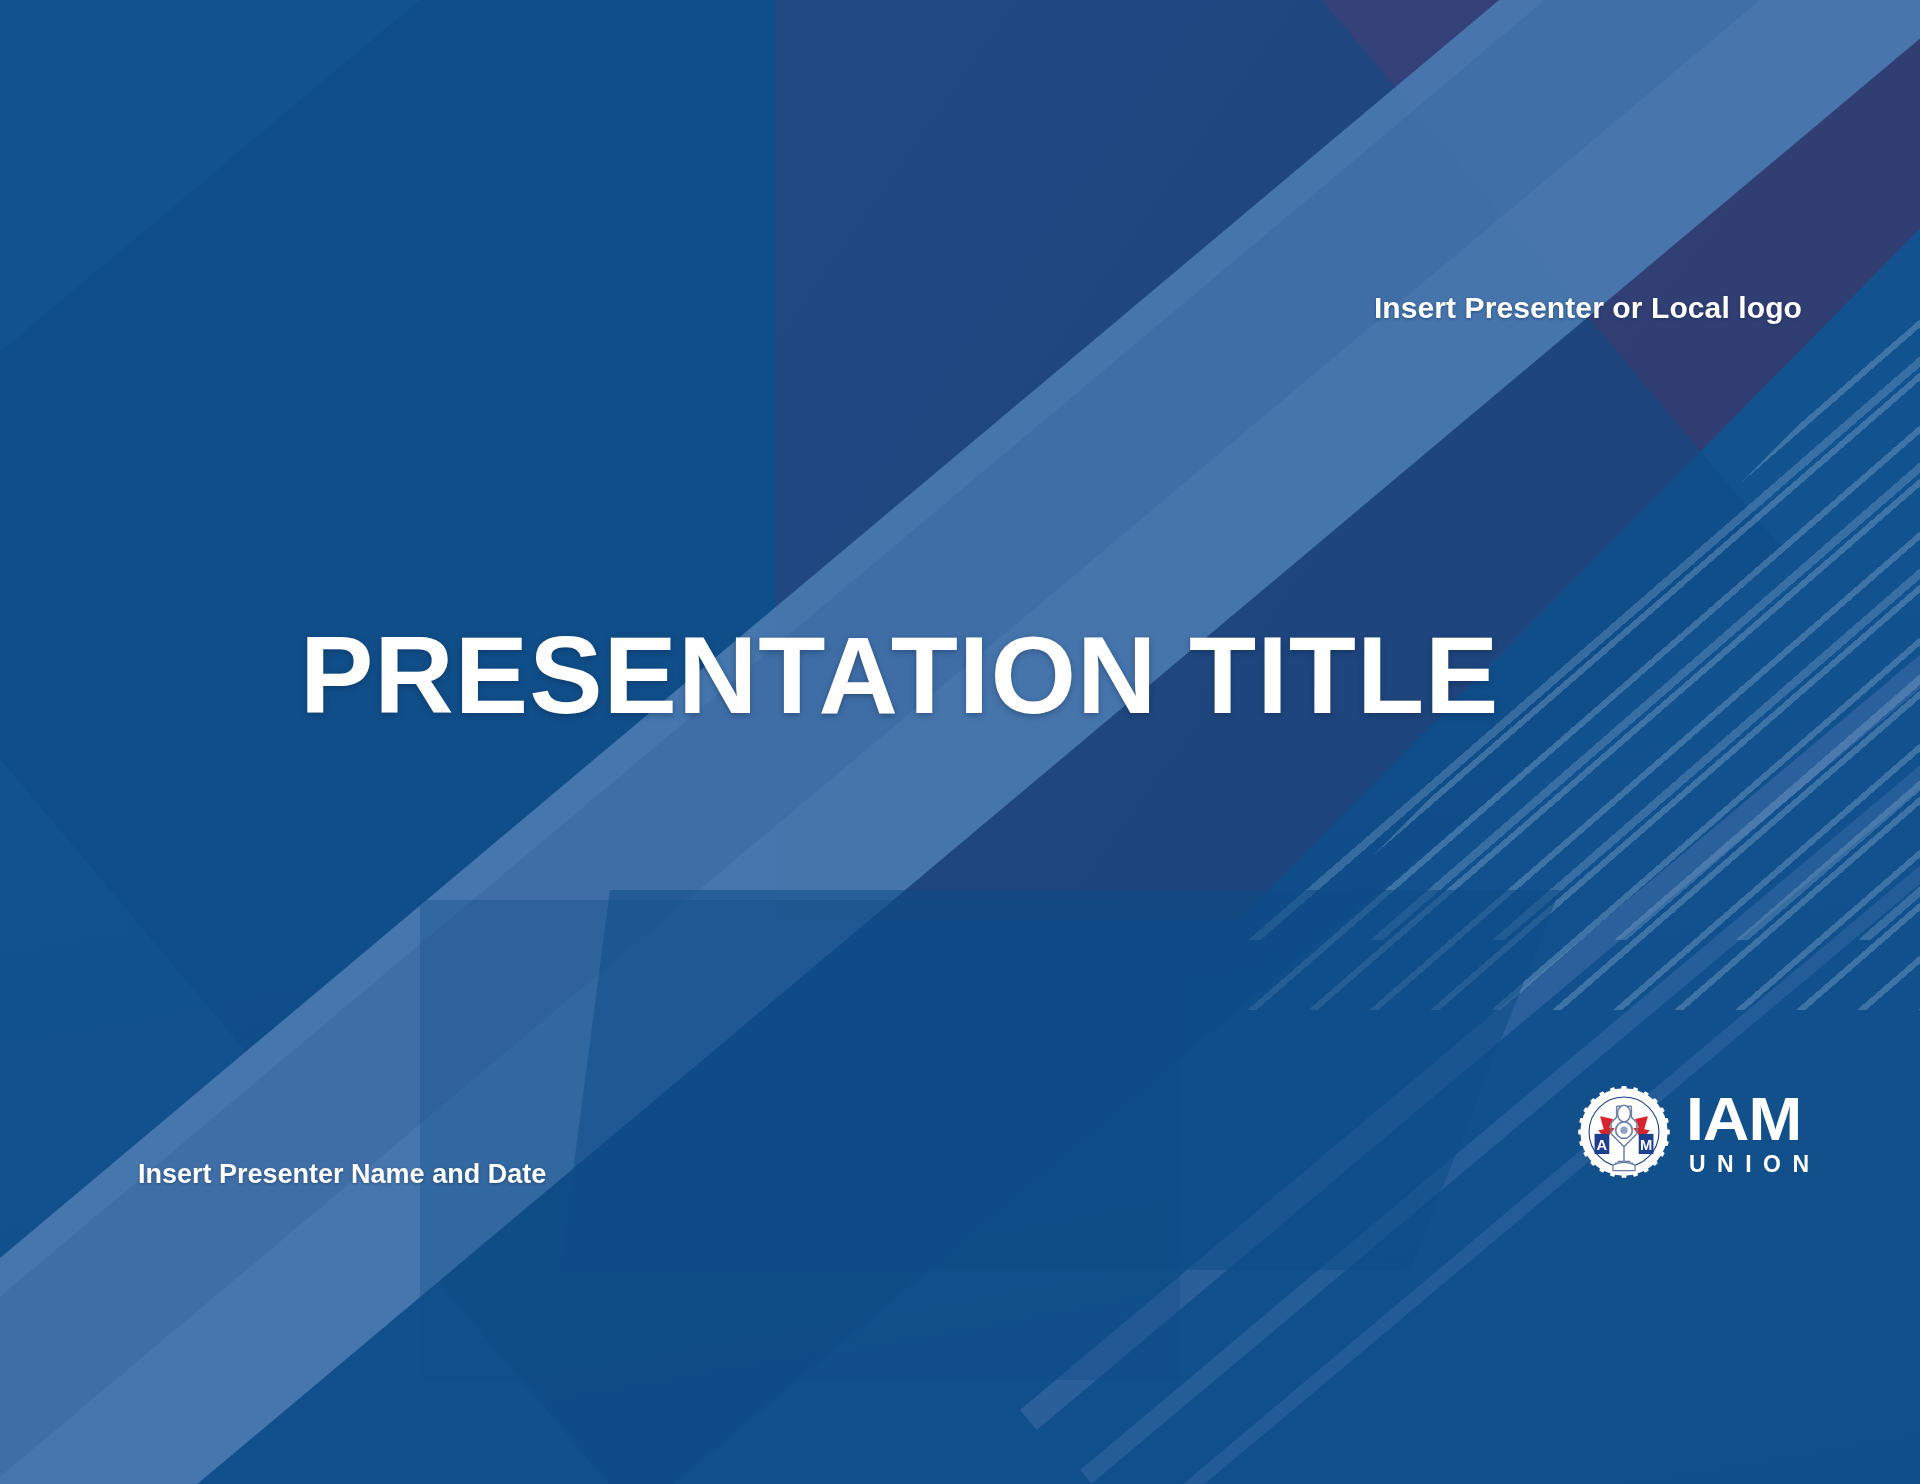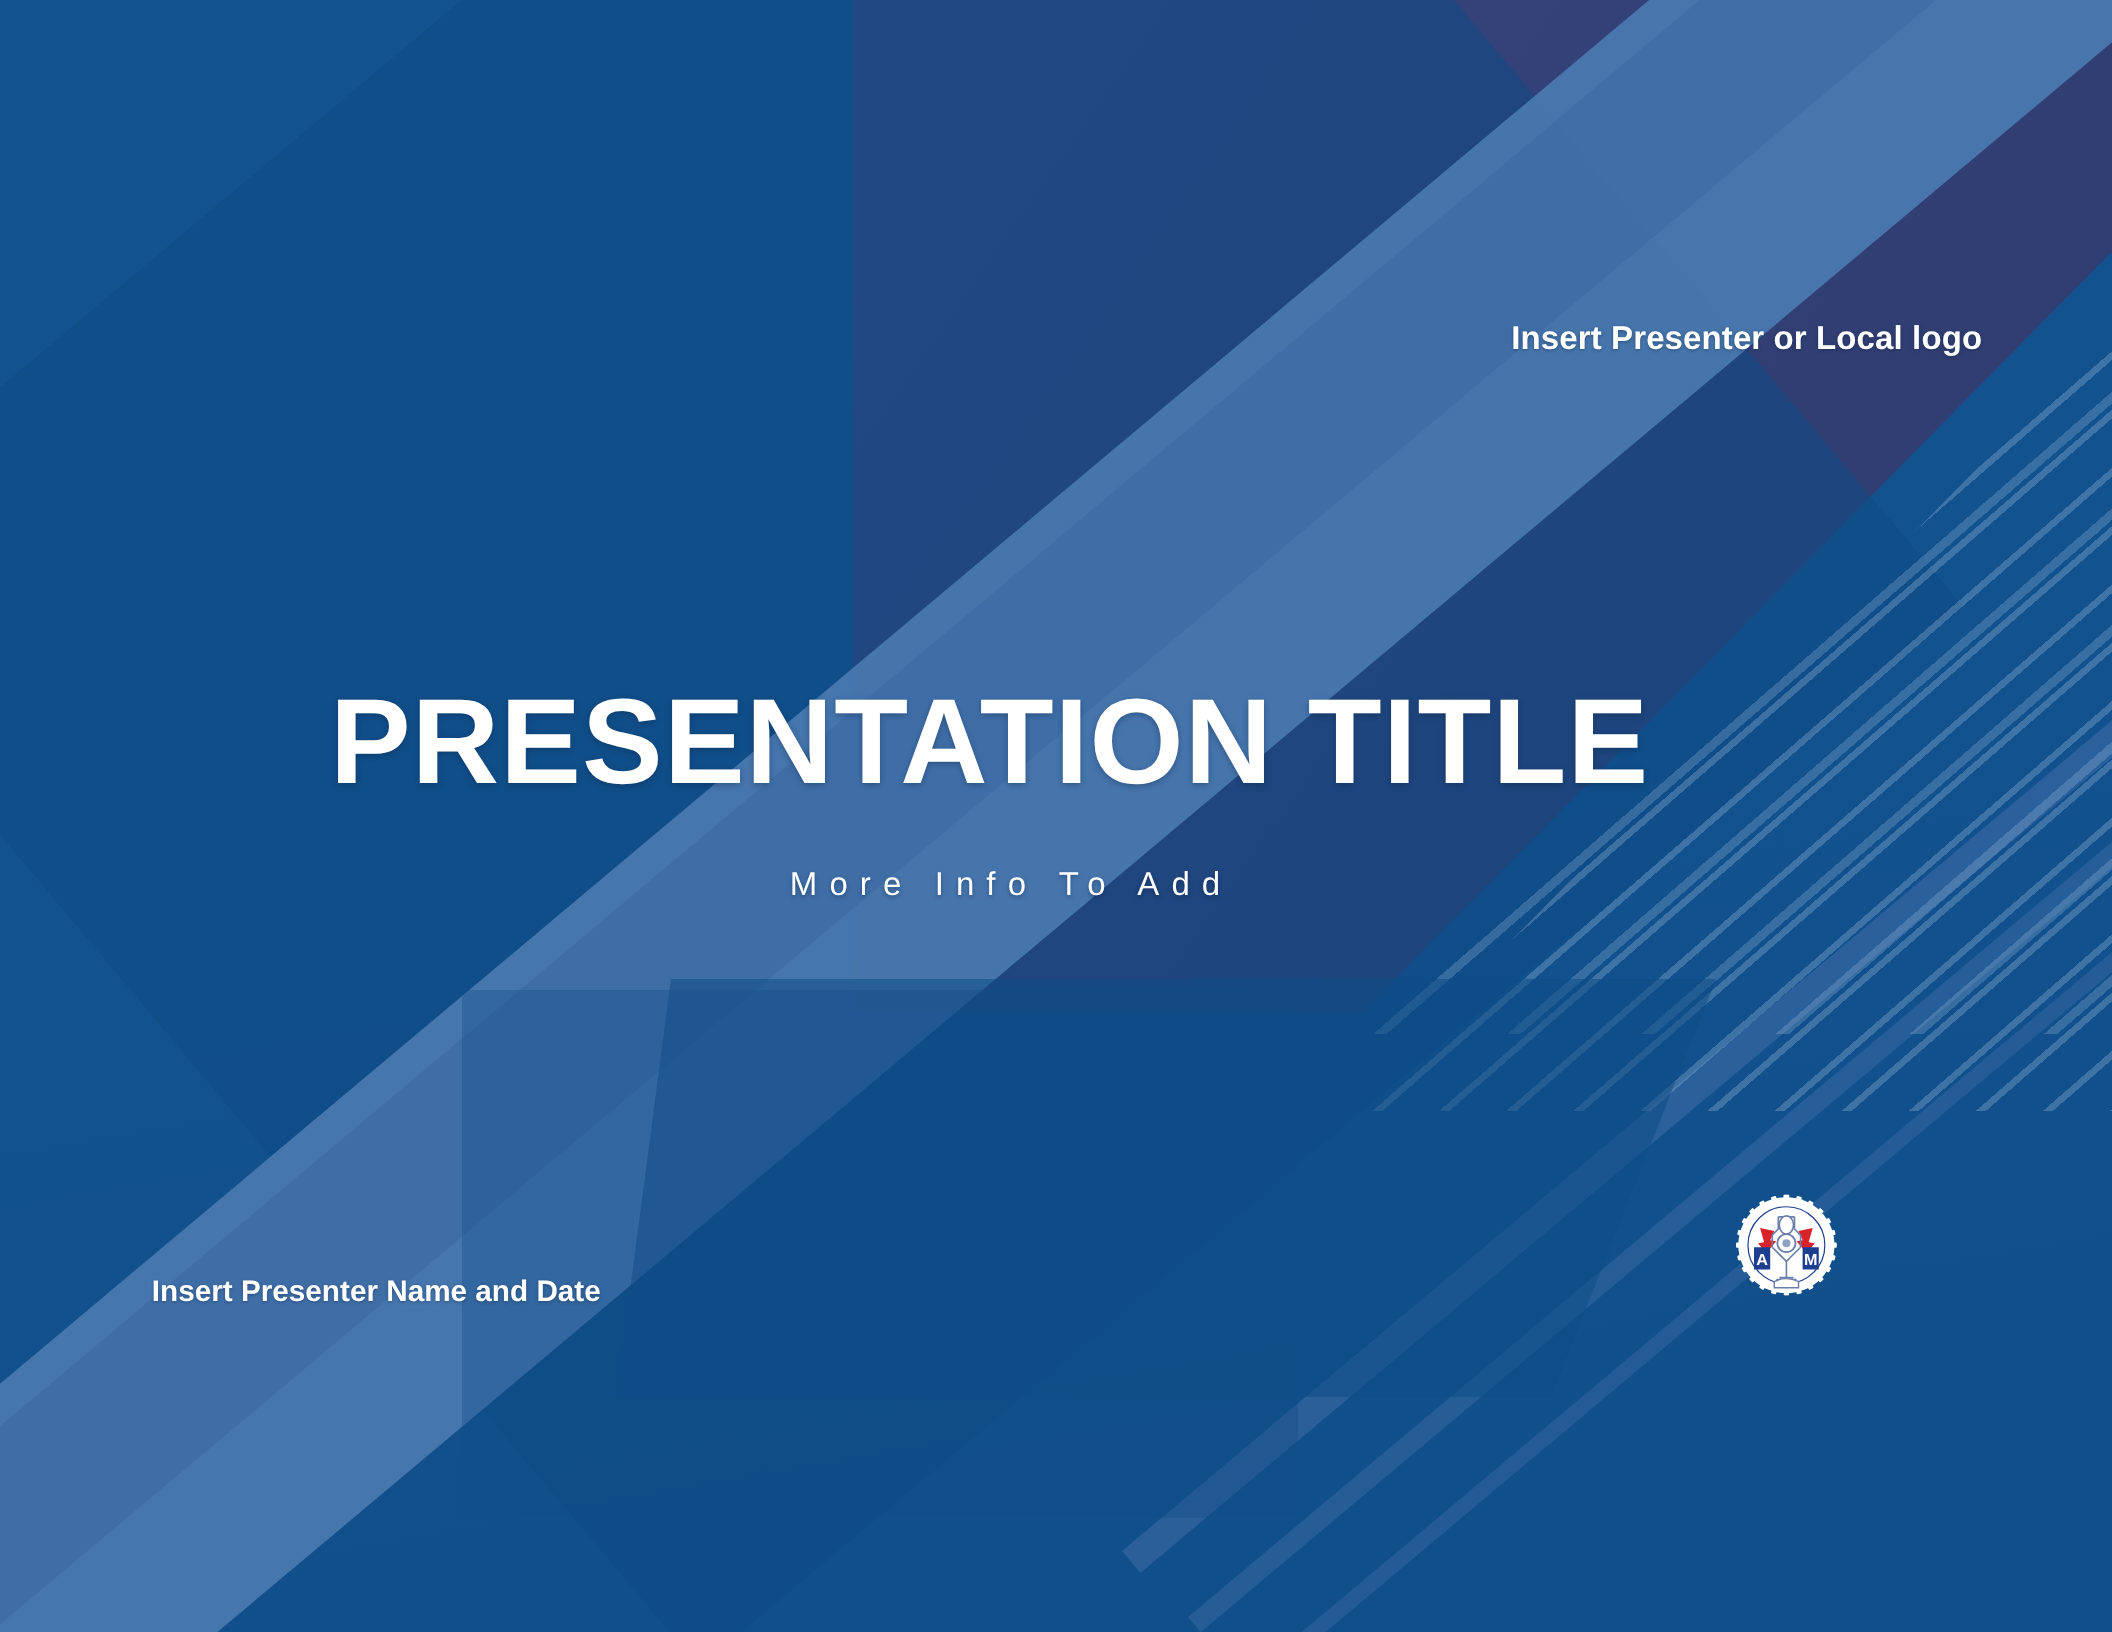--- a/index.html
+++ b/index.html
@@ -288,21 +288,20 @@
     <div class="overlay-dark"></div>
     <div class="overlay-dark2"></div>
   </div>
 
   <div class="content-layer">
 
     <div id="logo-placeholder-text">Insert Presenter or Local logo</div>
 
     <div id="presentation-title">PRESENTATION TITLE</div>
 
-    <div id="presentation-subtitle">More Info To Add</div>
 
     <div id="presenter-info">Insert Presenter Name and Date</div>
 
     <div id="iam-logo">
 
       <svg id="iam-emblem" viewBox="0 0 100 100" xmlns="http://www.w3.org/2000/svg">
 
         <g>
           <circle cx="50" cy="50" r="47.5" fill="#ffffff"></circle>
           <g fill="#ffffff">
@@ -360,16 +359,20 @@
           <path d="M50 66 L50 82"></path>
           <path d="M40 84 L60 84"></path>
           <path d="M43 82 L57 82"></path>
         </g>
         <ellipse cx="50" cy="30" rx="7" ry="9" fill="#ffffff" stroke="#6b7fa8" stroke-width="1.6"></ellipse>
         <circle cx="50" cy="48" r="9" fill="#ffffff" stroke="#6b7fa8" stroke-width="1.8"></circle>
         <circle cx="50" cy="48" r="4" fill="#8fa2c4"></circle>
         <path d="M38 86 q12 -6 24 0 l0 6 l-24 0 z" fill="#ffffff" stroke="#6b7fa8" stroke-width="1.4"></path>
       </svg>
 
+      <div id="iam-wordmark">
+        <div id="iam-wordmark-main">IAM</div>
+        <div id="iam-wordmark-sub">UNION</div>
+      </div>
     </div>
 
   </div>
 </div>
 
 </body></html>

